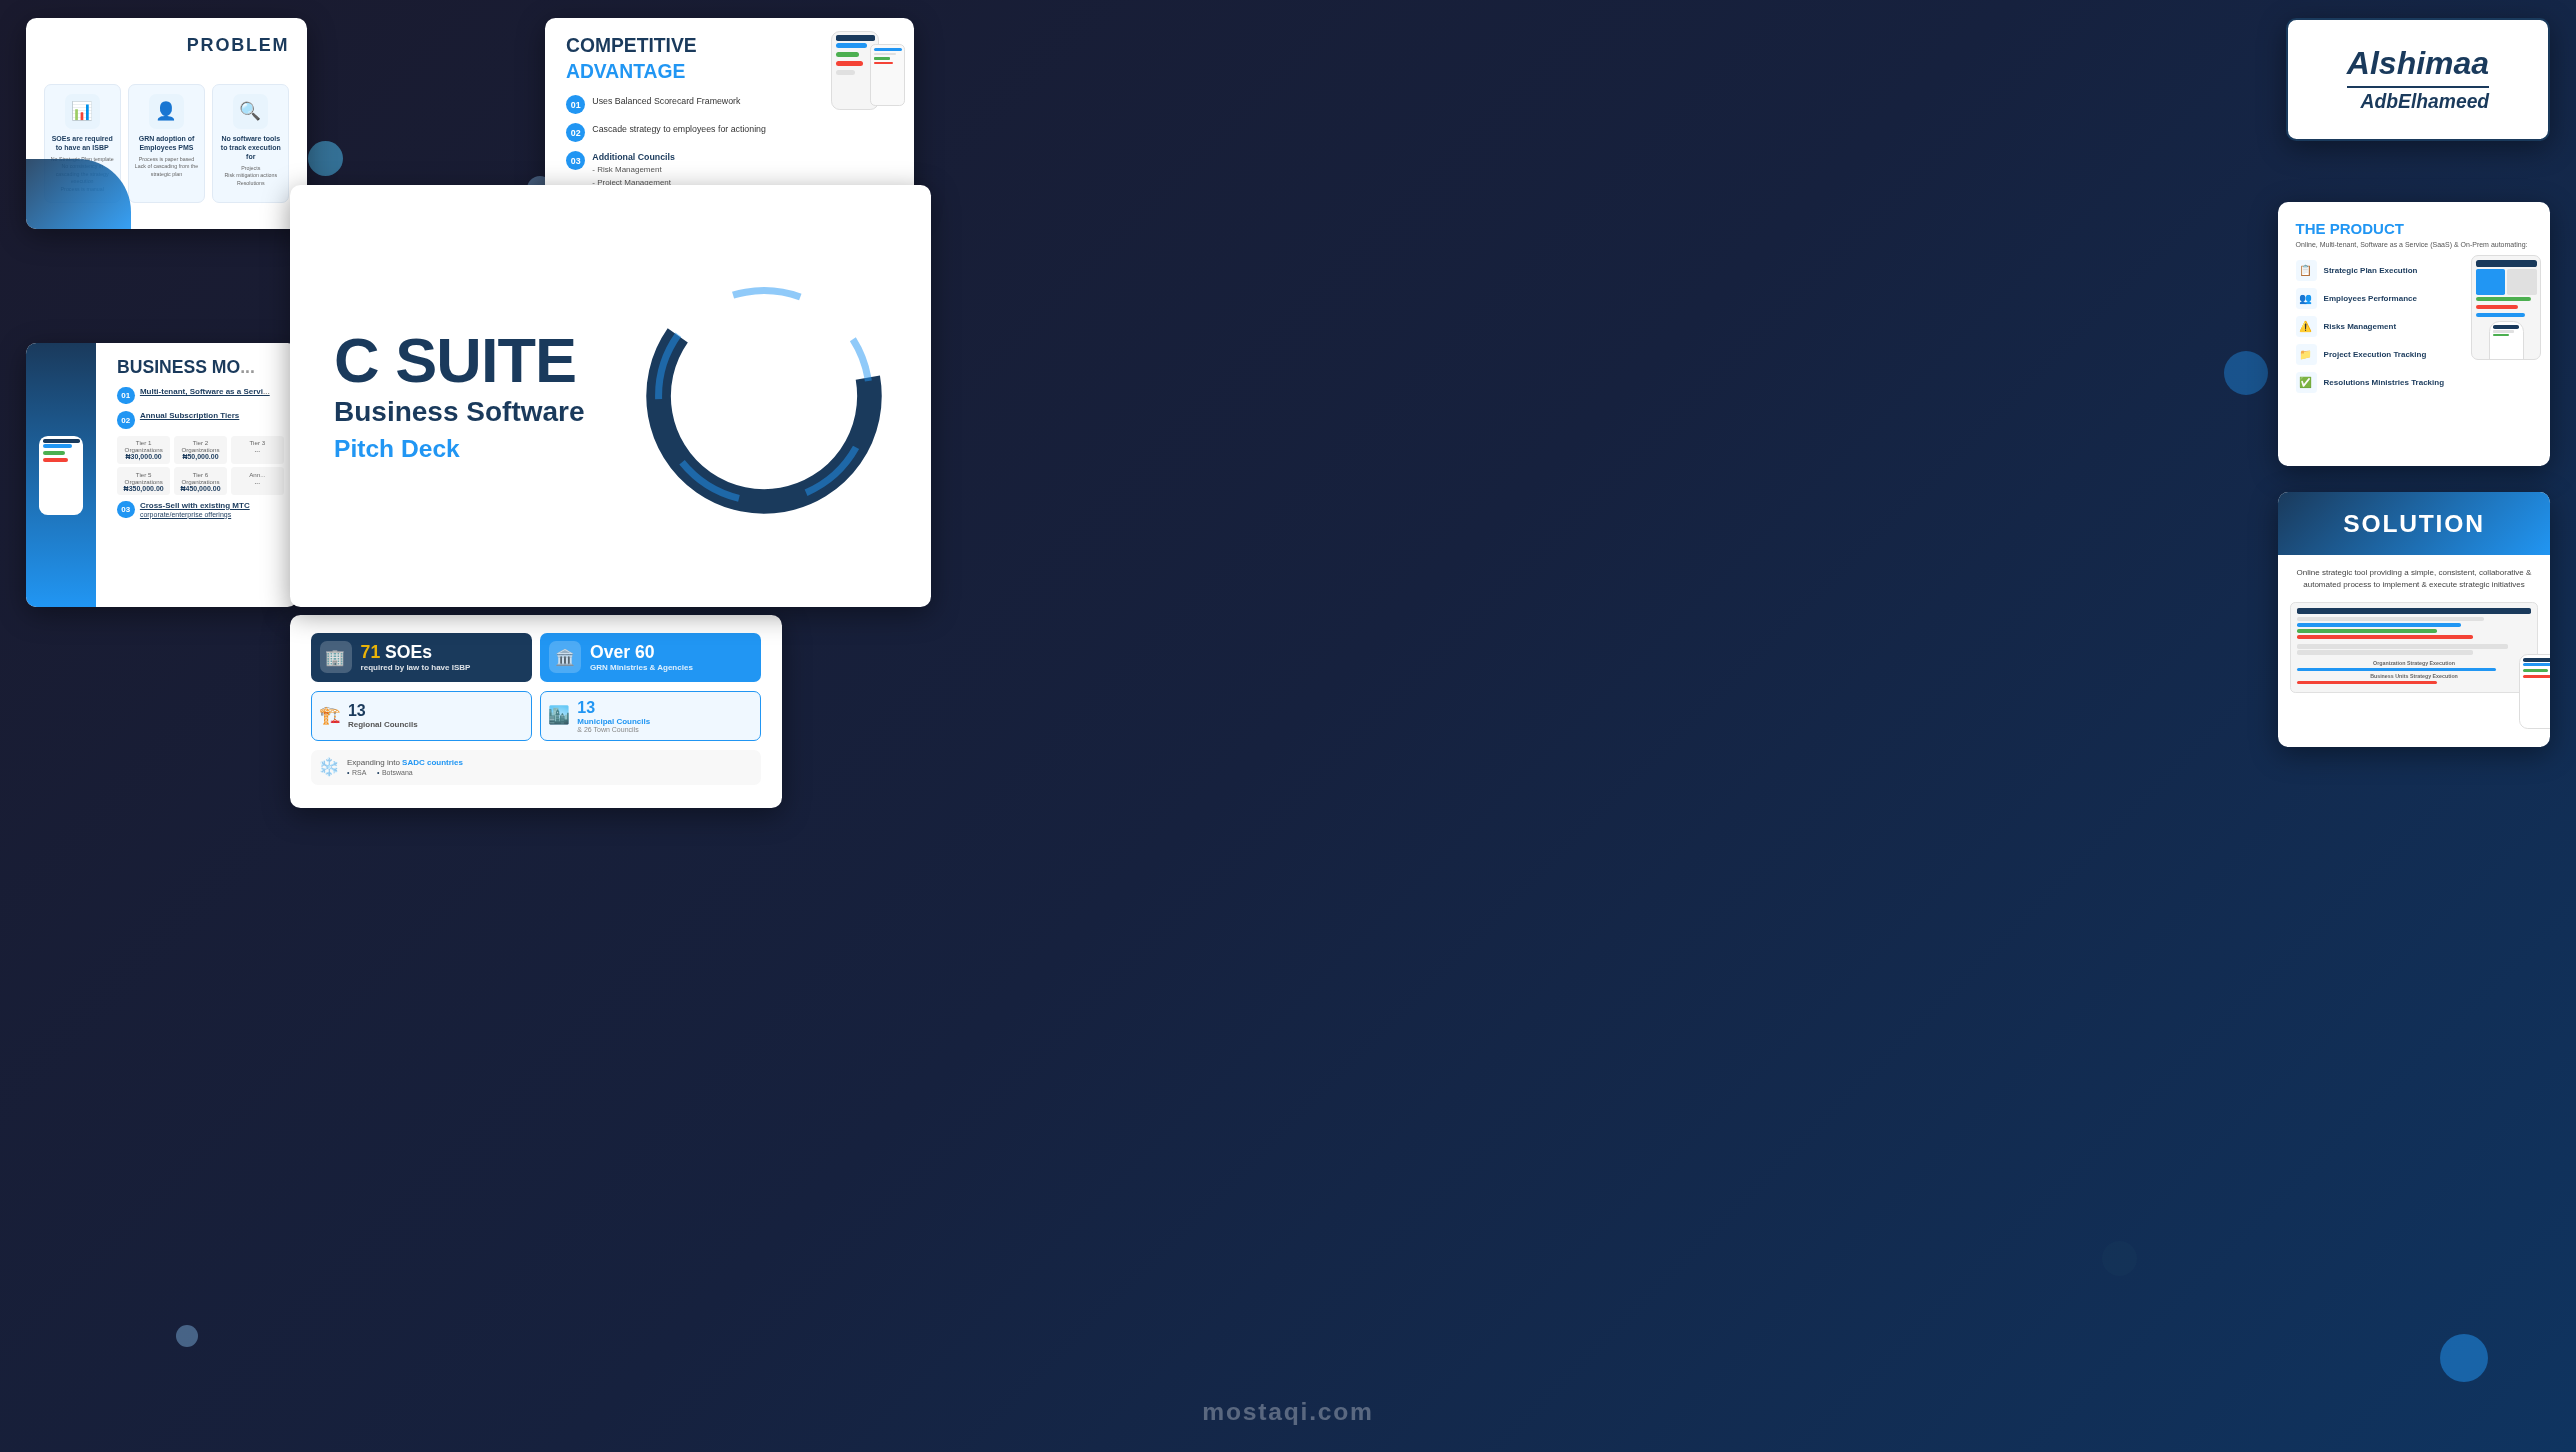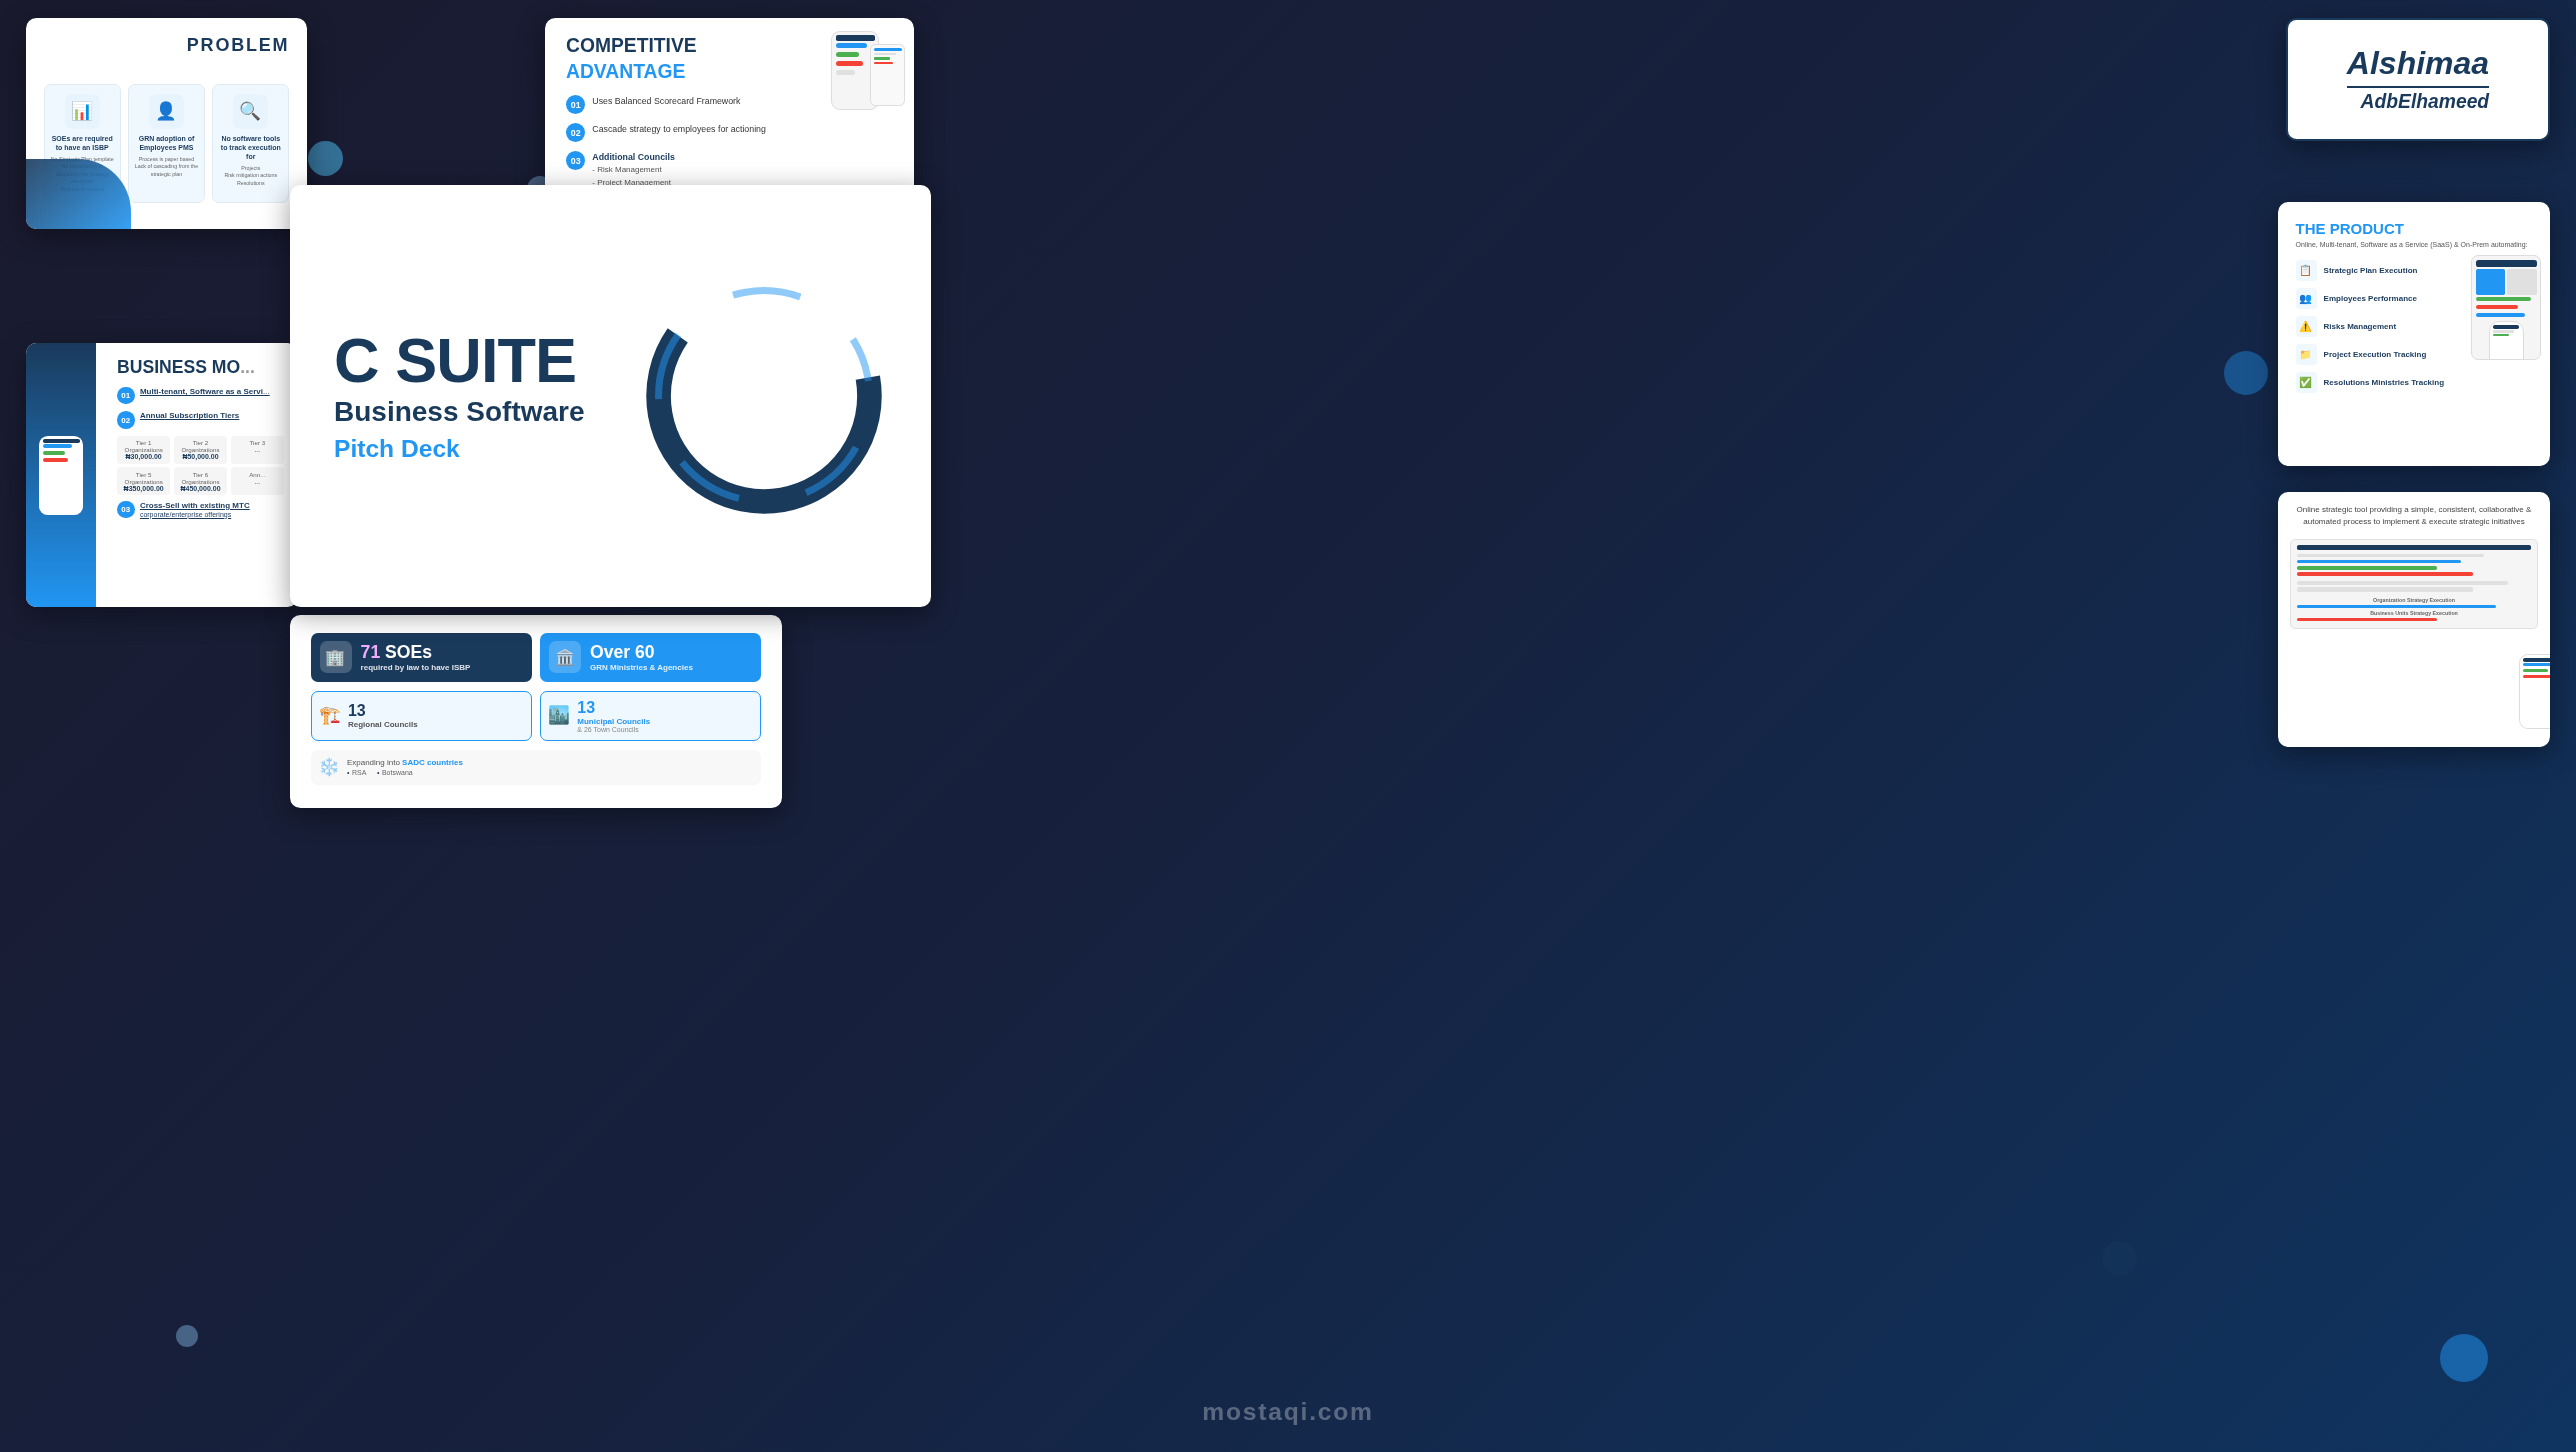--- a/index.html
+++ b/index.html
@@ -387,21 +387,21 @@
     }
 
     .market-stat-text {}
 
     .market-stat-num {
       font-size: 17.6px;
       font-weight: 900;
       color: #fff;
     }
 
-    .market-stat-num span { color: #f0abfc; }
+    .market-stat-num span { color: #eab308; }
     .market-stat.light-blue .market-stat-num span { color: #fff; }
 
     .market-stat-label {
       font-size: 8px;
       color: rgba(255,255,255,0.85);
       font-weight: 600;
     }
 
     .market-stat-small {
       display: flex;
@@ -760,20 +760,23 @@
         <div class="expand-countries">
           <span class="expand-country">RSA</span>
           <span class="expand-country">Botswana</span>
         </div>
       </div>
     </div>
   </div>
 </div>
 
 <div class="slide-card slide-solution">
+  <div class="solution-header">
+    <div class="solution-title">SOLUTION</div>
+  </div>
   <div class="solution-body">
     <div class="solution-desc">Online strategic tool providing a simple, consistent, collaborative &amp; automated process to implement &amp; execute strategic initiatives</div>
 
     <div style="margin-top:10.5px;background:#f5f5f5;border-radius:5.3px;padding:5.3px;border:0.9px solid #e0e0e0;">
       <div style="height:5.3px;background:#1a3a5c;border-radius:1.8px;margin-bottom:3.5px;"></div>
       <div style="height:3.5px;background:#e0e0e0;border-radius:1.8px;margin-bottom:2.6px;width:80%;"></div>
       <div style="height:3.5px;background:#2196F3;border-radius:1.8px;margin-bottom:2.6px;width:70%;"></div>
       <div style="height:3.5px;background:#4caf50;border-radius:1.8px;margin-bottom:2.6px;width:60%;"></div>
       <div style="height:3.5px;background:#f44336;border-radius:1.8px;margin-bottom:2.6px;width:75%;"></div>
 

